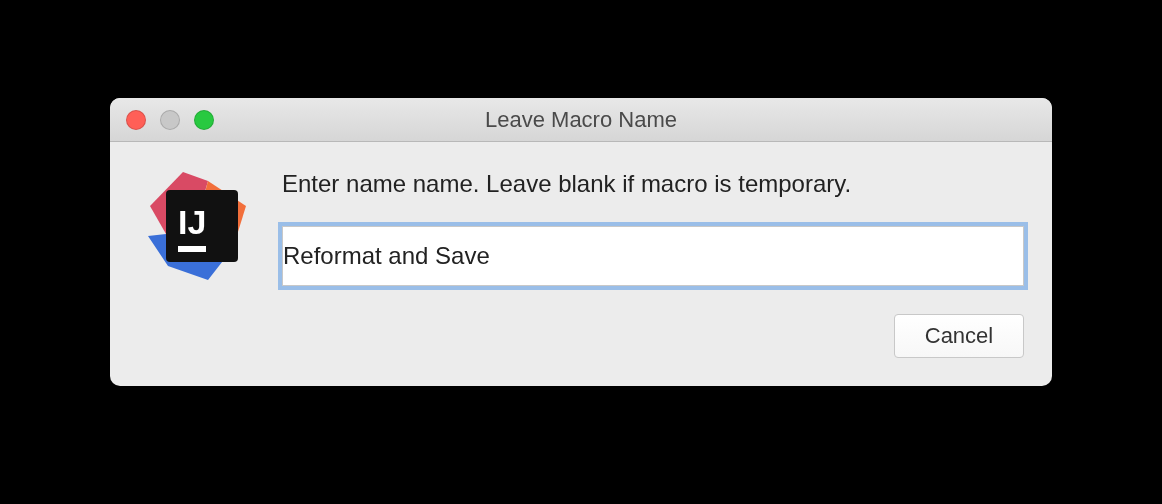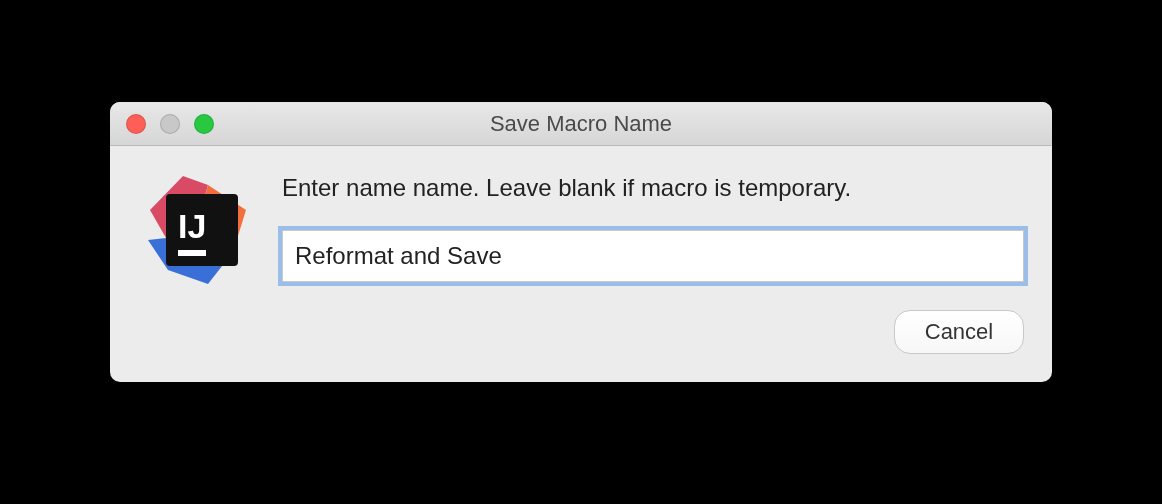--- a/index.html
+++ b/index.html
@@ -76,42 +76,42 @@
       font-size: 24px;
       color: #222;
       margin-bottom: 28px;
       margin-top: 4px;
     }
     .input-wrapper {
       position: relative;
     }
     .macro-input {
       width: 100%;
-      height: 52px;
+      height: 60px;
       font-size: 24px;
-      padding: 6px 12px;
+      padding: 6px 0;
       border: 1px solid #c8c8c8;
       border-radius: 0;
       background: #fff;
       outline: none;
       box-shadow: 0 0 0 4px rgba(100,160,230,0.6);
       font-family: inherit;
       color: #222;
     }
     .button-row {
       display: flex;
       justify-content: flex-end;
       gap: 18px;
       margin-top: 28px;
     }
     .btn {
       height: 44px;
       min-width: 130px;
       font-size: 22px;
-      border-radius: 16px;
+      border-radius: 4px;
       border: 1px solid #c8c8c8;
       cursor: pointer;
       font-family: inherit;
       padding: 0 18px;
     }
     .btn-cancel {
       background: linear-gradient(to bottom, #ffffff, #f7f7f7);
       color: #333;
     }
     .btn-ok {
@@ -124,21 +124,21 @@
 </head>
 <body>
 
 <div class="dialog">
   <div class="titlebar">
     <div class="traffic-lights">
       <div class="traffic-light close"></div>
       <div class="traffic-light minimize"></div>
       <div class="traffic-light zoom"></div>
     </div>
-    <div class="titlebar-title">Save Macro Name</div>
+    <div class="titlebar-title">Leave Macro Name</div>
   </div>
   <div class="content">
     <div class="icon-container">
       <svg viewBox="0 0 120 120" width="120" height="120">
         <polygon points="12,40 45,6 70,15 60,50 28,68" fill="#d94a64"></polygon>
         <polygon points="70,15 108,40 95,82 58,60" fill="#f26f3b"></polygon>
         <polygon points="60,50 95,82 70,114 30,100 10,70 28,68" fill="#3a6fd8"></polygon>
         <polygon points="28,68 60,50 58,60 40,90" fill="#8a4fb8"></polygon>
         <rect x="28" y="24" width="72" height="72" rx="4" fill="#111"></rect>
         <text x="40" y="68" font-family="Arial, sans-serif" font-size="34" font-weight="700" fill="#fff">IJ</text>

